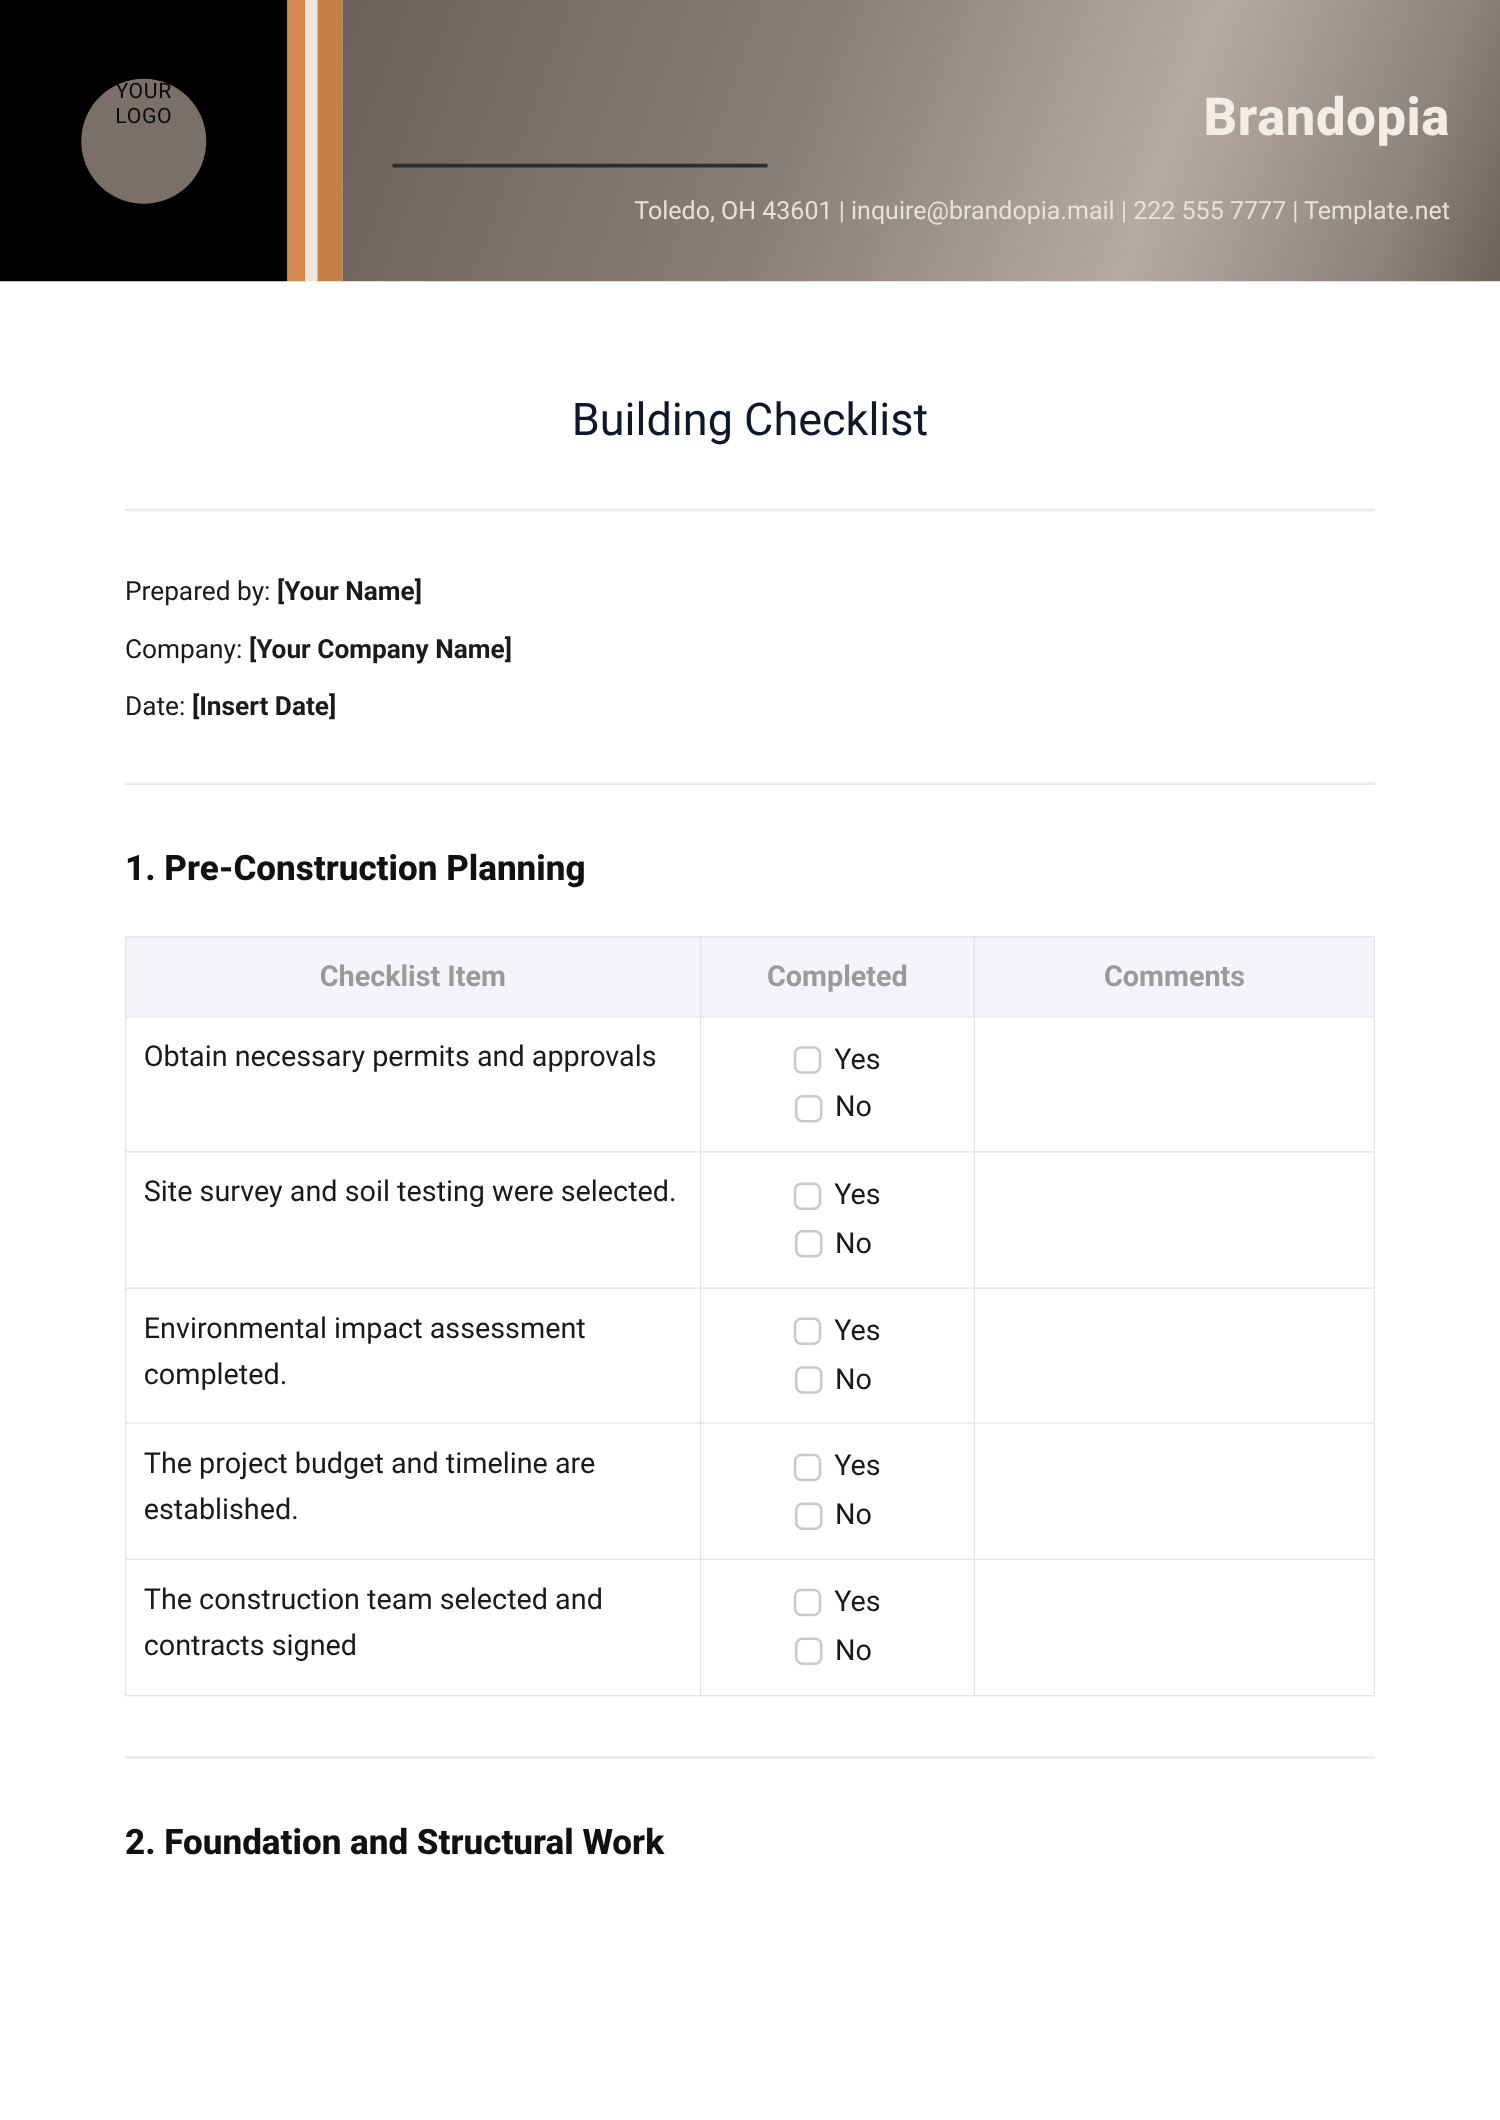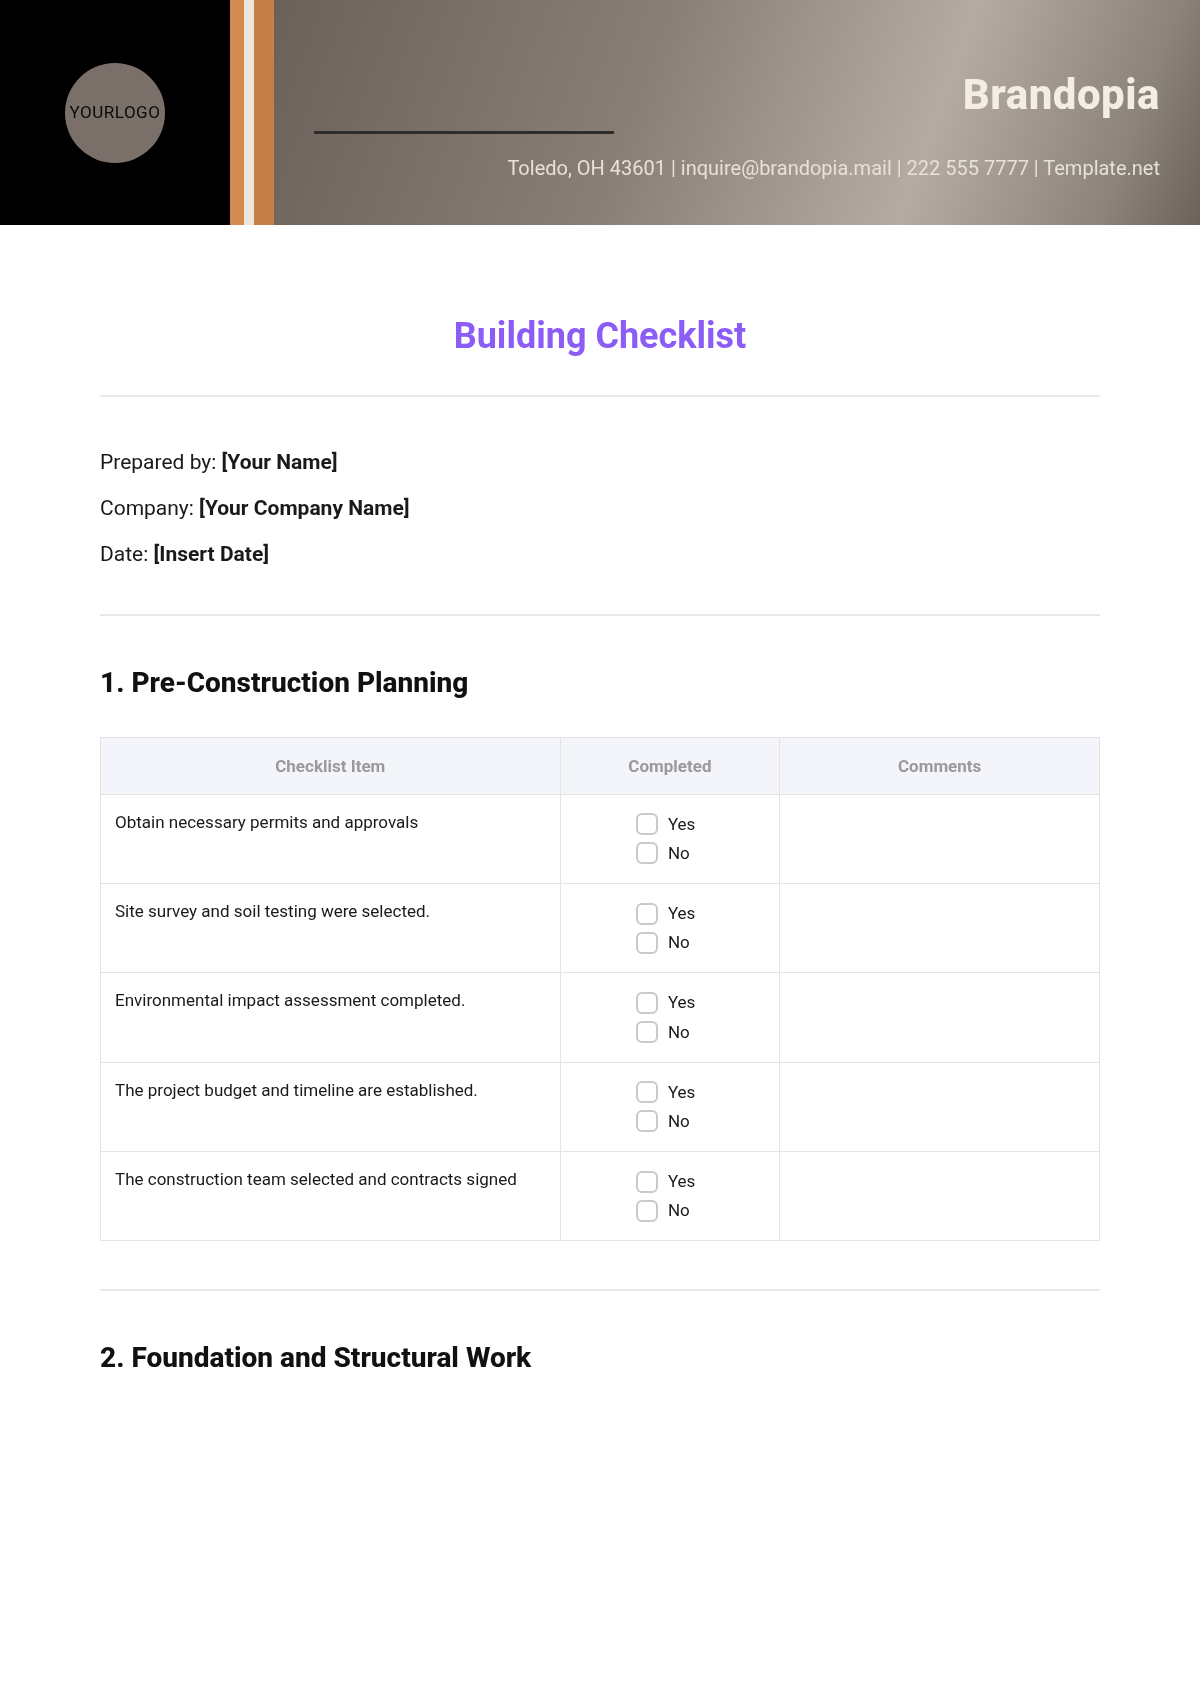--- a/index.html
+++ b/index.html
@@ -21,22 +21,21 @@
     align-items: center;
     justify-content: center;
   }
   .logo-circle {
     width: 100px;
     height: 100px;
     border-radius: 50%;
     background: #7a7069;
     display: flex;
     align-items: center;
-    justify-content: center;
-    flex-direction: row;
+    flex-direction: column;
     text-align: center;
     color: #0a0a0a;
     font-size: 17px;
     line-height: 1.2;
     letter-spacing: 0.5px;
   }
   .stripe-group {
     display: flex;
     height: 100%;
   }
@@ -65,24 +64,24 @@
   }
   .contact-line {
     font-size: 20px;
     color: #e7e1da;
   }
   .content {
     padding: 90px 100px 40px 100px;
   }
   .doc-title {
     font-size: 36px;
-    font-weight: 700;
+    font-weight: 400;
     text-align: center;
-    color: #8b5cf6;
-    margin-bottom: 38px;
+    color: #0f172a;
+    margin-bottom: 50px;
   }
   .hr {
     border: none;
     border-top: 2px solid #e9e9e9;
     margin: 0;
   }
   .meta-block {
     padding: 42px 0 36px 0;
     font-size: 21px;
     line-height: 2.2;
@@ -91,21 +90,21 @@
   .meta-value { font-weight: 700; }
   .section-title {
     font-size: 28px;
     font-weight: 800;
     color: #111;
     margin: 50px 0 38px 0;
   }
   table.checklist {
     width: 100%;
     border-collapse: collapse;
-    font-size: 17px;
+    font-size: 23px;
   }
   table.checklist th {
     background: #f3f5fa;
     color: #9a9a9a;
     font-weight: 700;
     padding: 18px 12px;
     border: 1px solid #e4e4e4;
     text-align: center;
   }
   table.checklist td {

